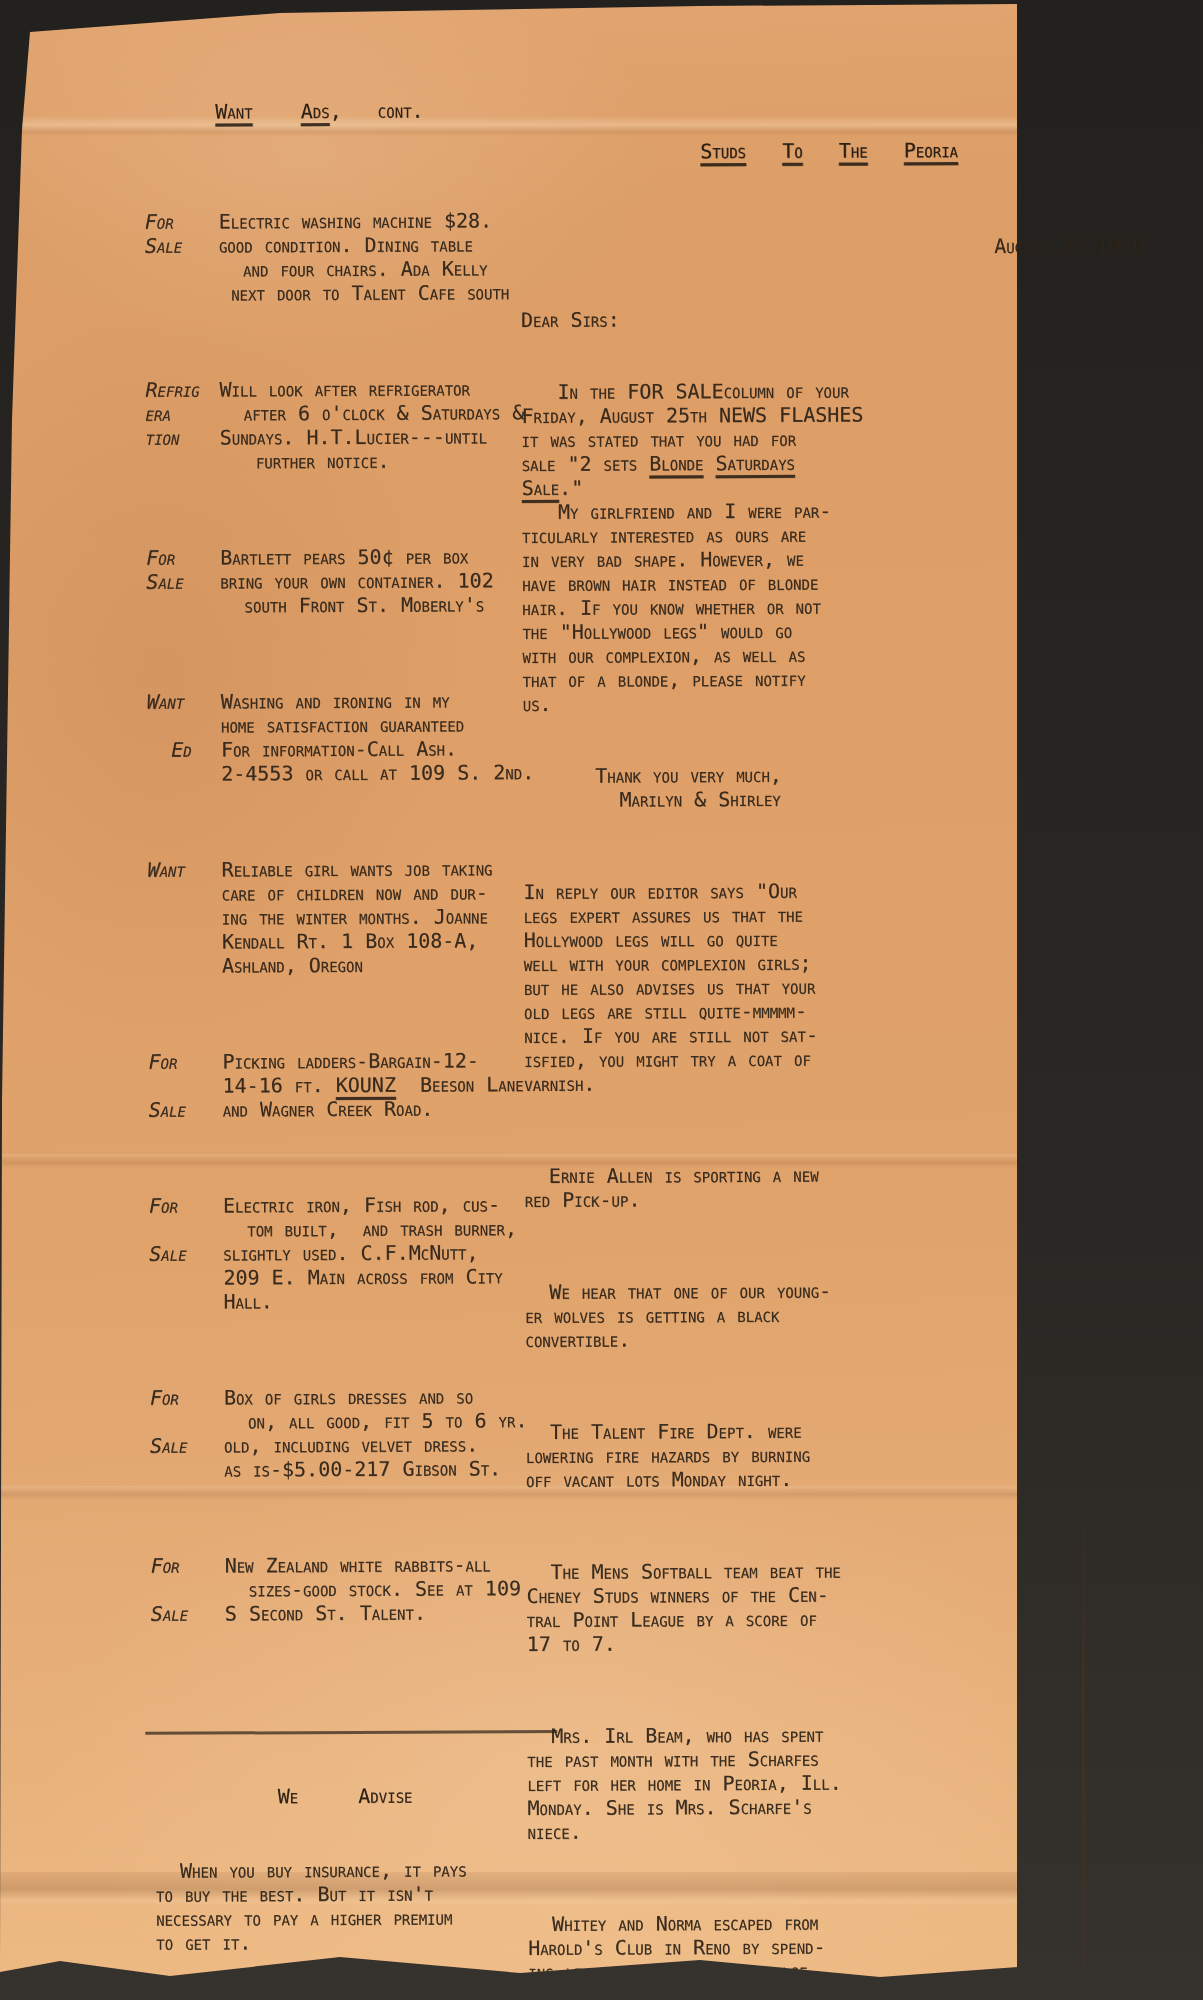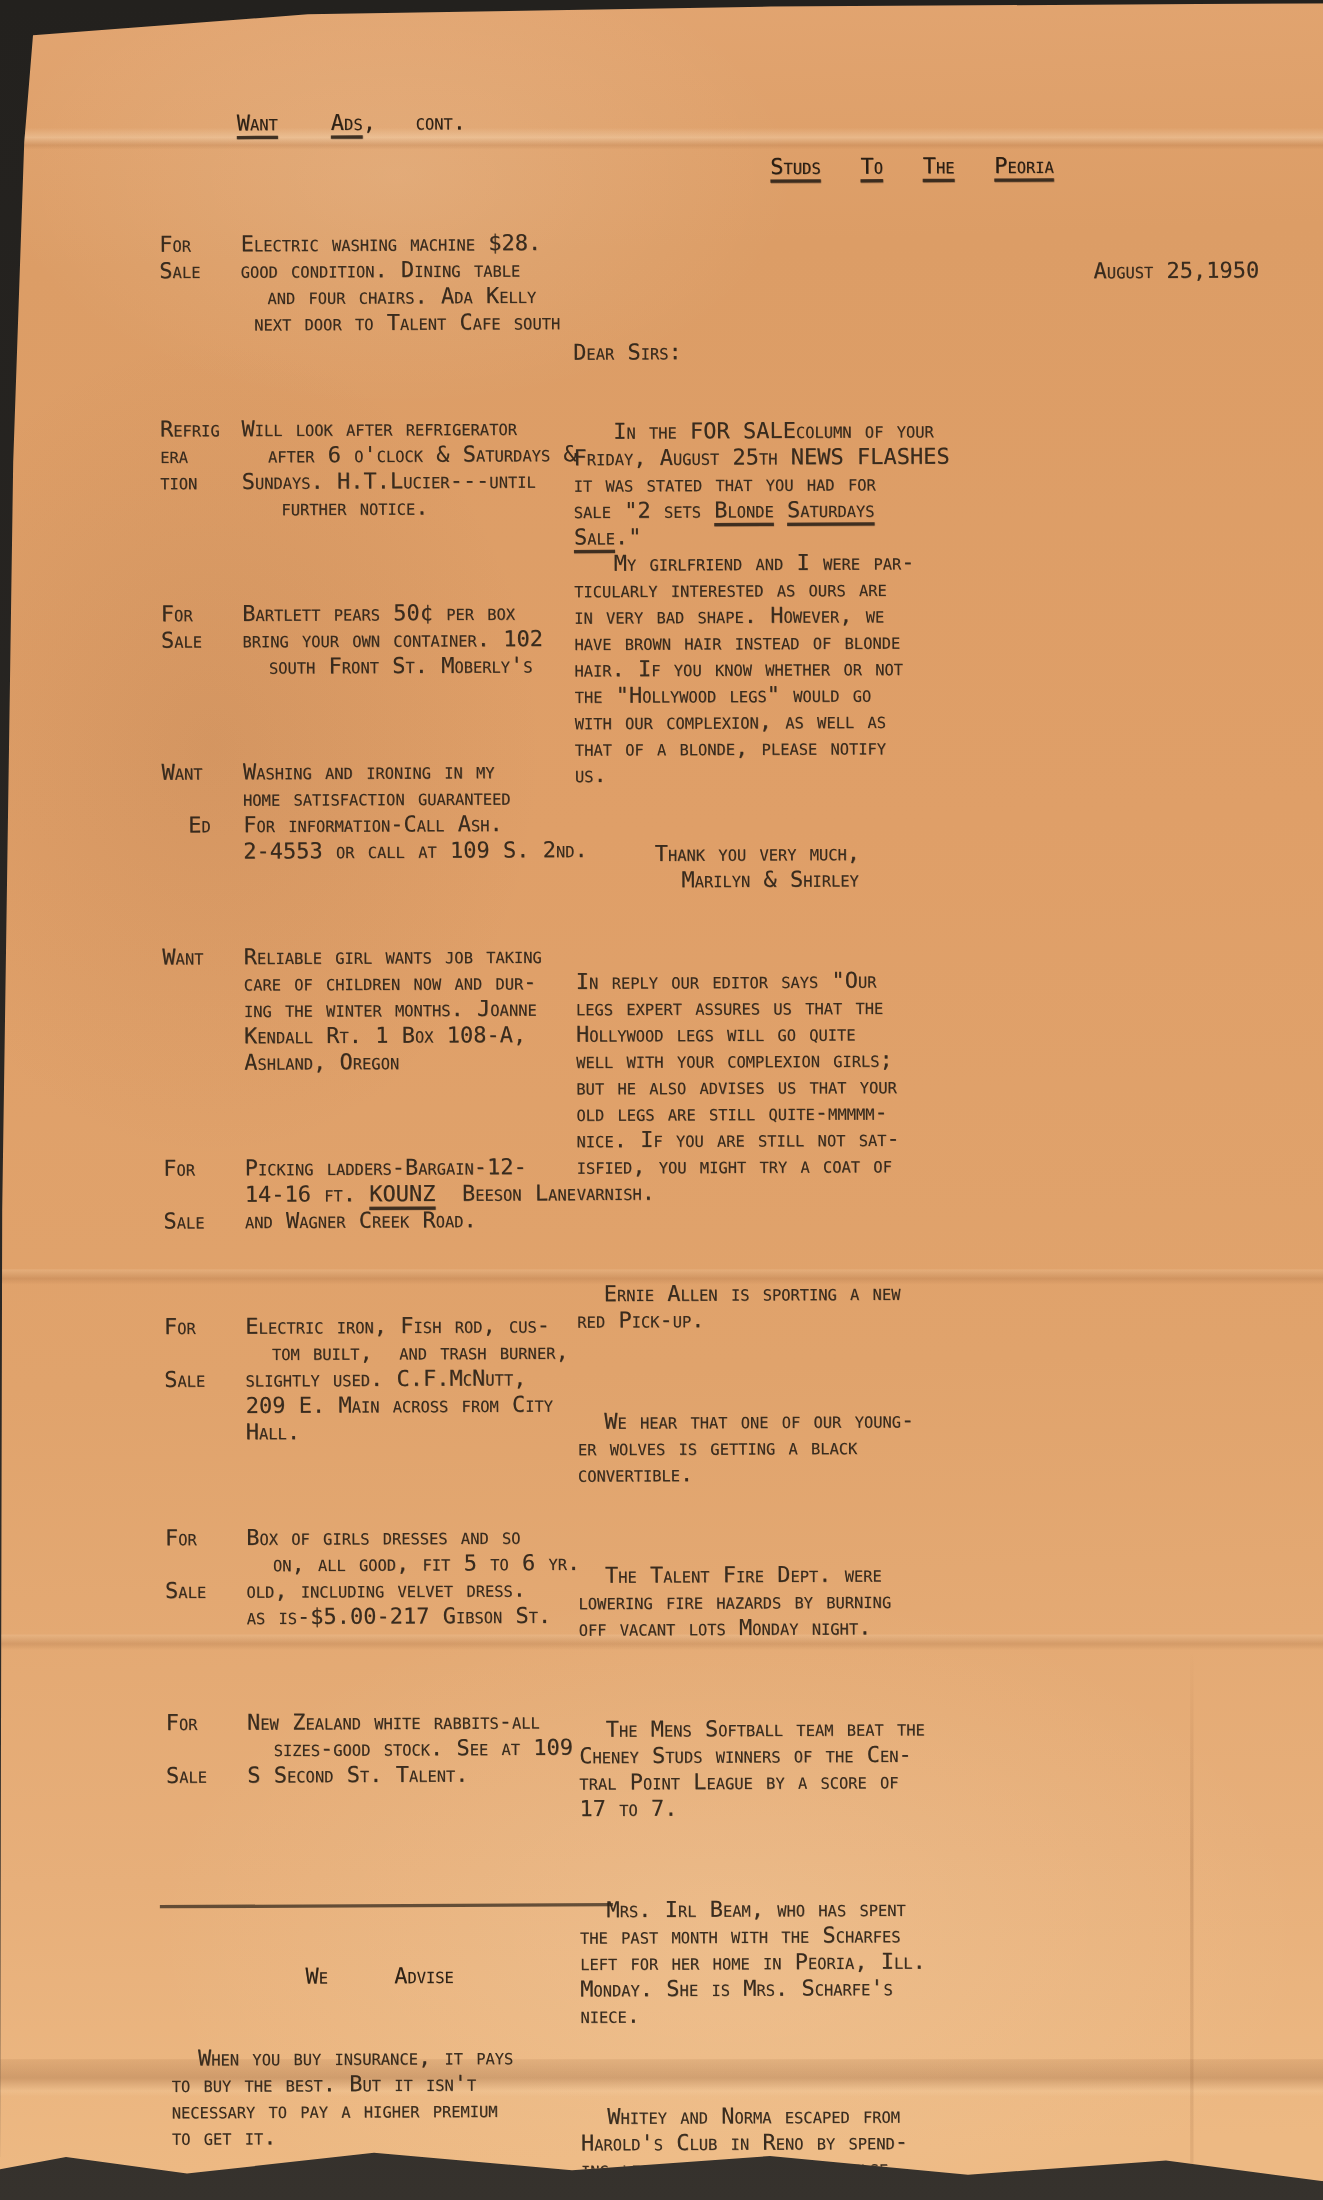--- a/index.html
+++ b/index.html
@@ -2,21 +2,21 @@
 <html><head>
 <meta charset="utf-8">
 <style>
   html,body{margin:0;padding:0;}
   body{
     width:1203px;height:2000px;position:relative;overflow:hidden;
     background:linear-gradient(180deg,#23211e 0%,#2a2724 60%,#36322d 100%);
     font-family:"DejaVu Sans Mono","Liberation Mono",monospace;
   }
   .paper{
-    position:absolute;left:0;top:0;width:1203px;height:2000px;
+    position:absolute;left:0;top:0;width:1017px;height:2000px;
     background:
       radial-gradient(ellipse 520px 300px at 30% 8%, rgba(255,240,214,0.14), transparent 70%),
       radial-gradient(ellipse 420px 520px at 16% 34%, rgba(122,70,36,0.10), transparent 72%),
       radial-gradient(ellipse 700px 420px at 55% 88%, rgba(255,238,205,0.18), transparent 75%),
       linear-gradient(178deg,#e2a571 0%,#dc9d66 12%,#df9f68 38%,#e0a36c 62%,#e7af7a 84%,#edb983 97%);
     clip-path:polygon(30px 32px,280px 13px,700px 6px,1203px 3px,
       1203px 1983px,1060px 1964px,880px 1977px,700px 1960px,520px 1973px,
       340px 1957px,170px 1976px,60px 1961px,0px 1972px,
       2px 1100px,12px 420px,22px 130px);
     font-variant:small-caps;
@@ -32,21 +32,21 @@
     background:linear-gradient(180deg,transparent,rgba(110,62,30,0.18) 40%,rgba(110,62,30,0.10));pointer-events:none;}
 
   .col{position:absolute;font-size:20px;line-height:24px;white-space:pre-wrap;transform:rotate(-0.25deg);transform-origin:top left;}
   .col-left{left:108px;top:52px;width:478px;}
   .col-right{left:520px;top:92px;width:648px;}
 
   u{text-decoration-thickness:2.5px;text-underline-offset:5px;text-decoration-color:rgba(48,37,26,0.85);}
 
   .left-heading{margin-left:107px;margin-bottom:14px;color:rgba(40,30,19,0.95);}
   .ad{display:flex;padding-left:36px;margin-bottom:24px;}
-  .ad-label{width:74px;flex:none;}
+  .ad-label{width:74px;flex:none;font-style:italic;}
   .ad-body{flex:1;}
   .ad-last{margin-bottom:34px;}
 
   .rule{height:0;border-top:3px solid rgba(48,37,26,0.72);}
   .rule1{margin-left:30px;width:412px;}
 
   .advise-heading{margin-left:162px;margin-top:2px;margin-bottom:2px;color:rgba(40,30,19,0.95);}
   .advise-para{margin-left:40px;margin-bottom:4px;}
 
   .right-heading{margin-left:180px;margin-bottom:24px;color:rgba(38,28,18,0.96);text-shadow:0.5px 0.4px 0.6px rgba(40,28,18,0.55);}

